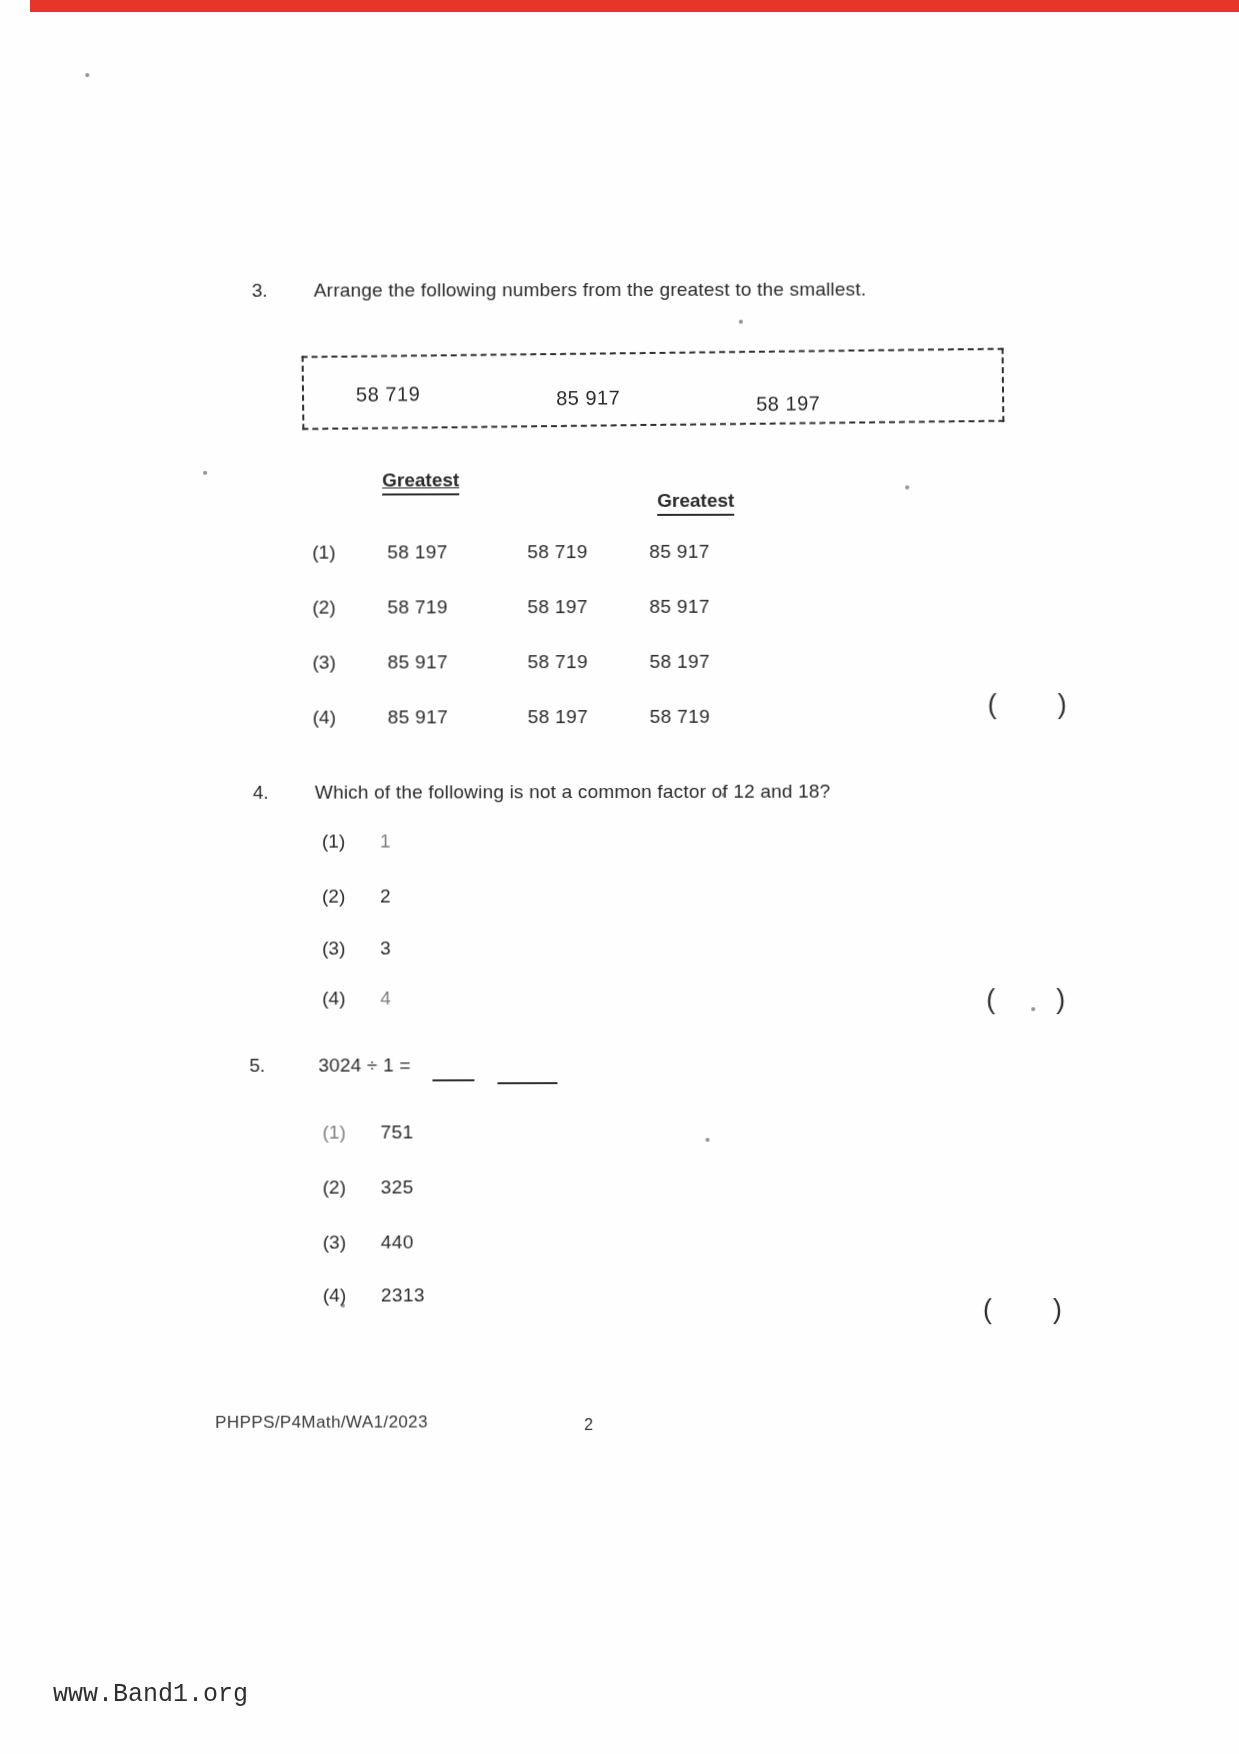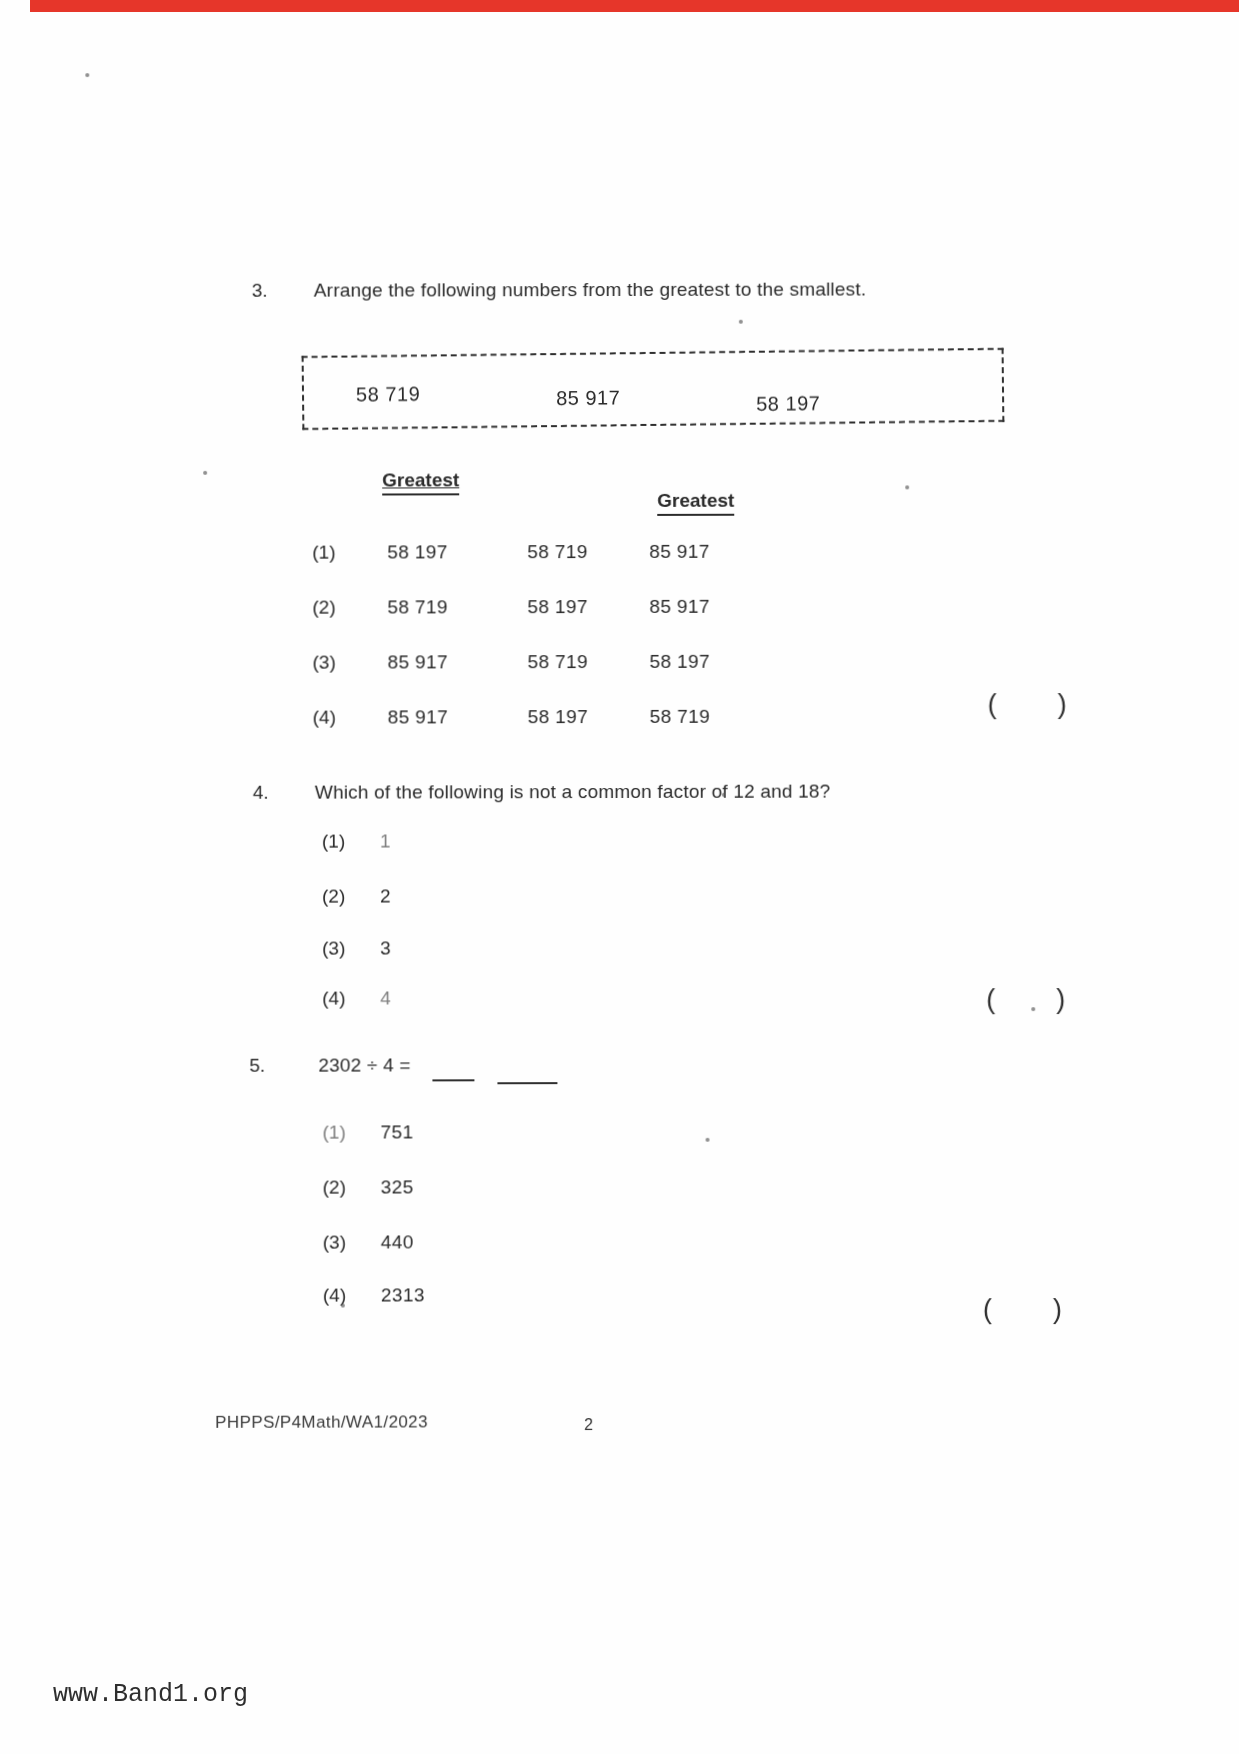--- a/index.html
+++ b/index.html
@@ -130,21 +130,21 @@
     </div>
     <div class="opt-row q45-row" style="top:987px;">
       <span class="lbl">(4)</span>
       <span class="val faint">4</span>
     </div>
 
     <span class="abs bracket" style="left:986px; top:985px;">(</span>
     <span class="abs bracket" style="left:1056px; top:985px;">)</span>
 
     <div class="abs q-num" style="left:249px; top:1054px;">5.</div>
-    <div class="abs q-text" style="left:318px; top:1054px;">2302 ÷ 4 =</div>
+    <div class="abs q-text" style="left:318px; top:1054px;">3024 ÷ 1 =</div>
     <div class="blank" style="left:432px; top:1079px; width:42px;"></div>
     <div class="blank" style="left:497px; top:1082px; width:60px;"></div>
 
     <div class="opt-row q45-row" style="top:1121px;">
       <span class="lbl faint">(1)</span>
       <span class="val">751</span>
     </div>
     <div class="opt-row q45-row" style="top:1176px;">
       <span class="lbl">(2)</span>
       <span class="val">325</span>

